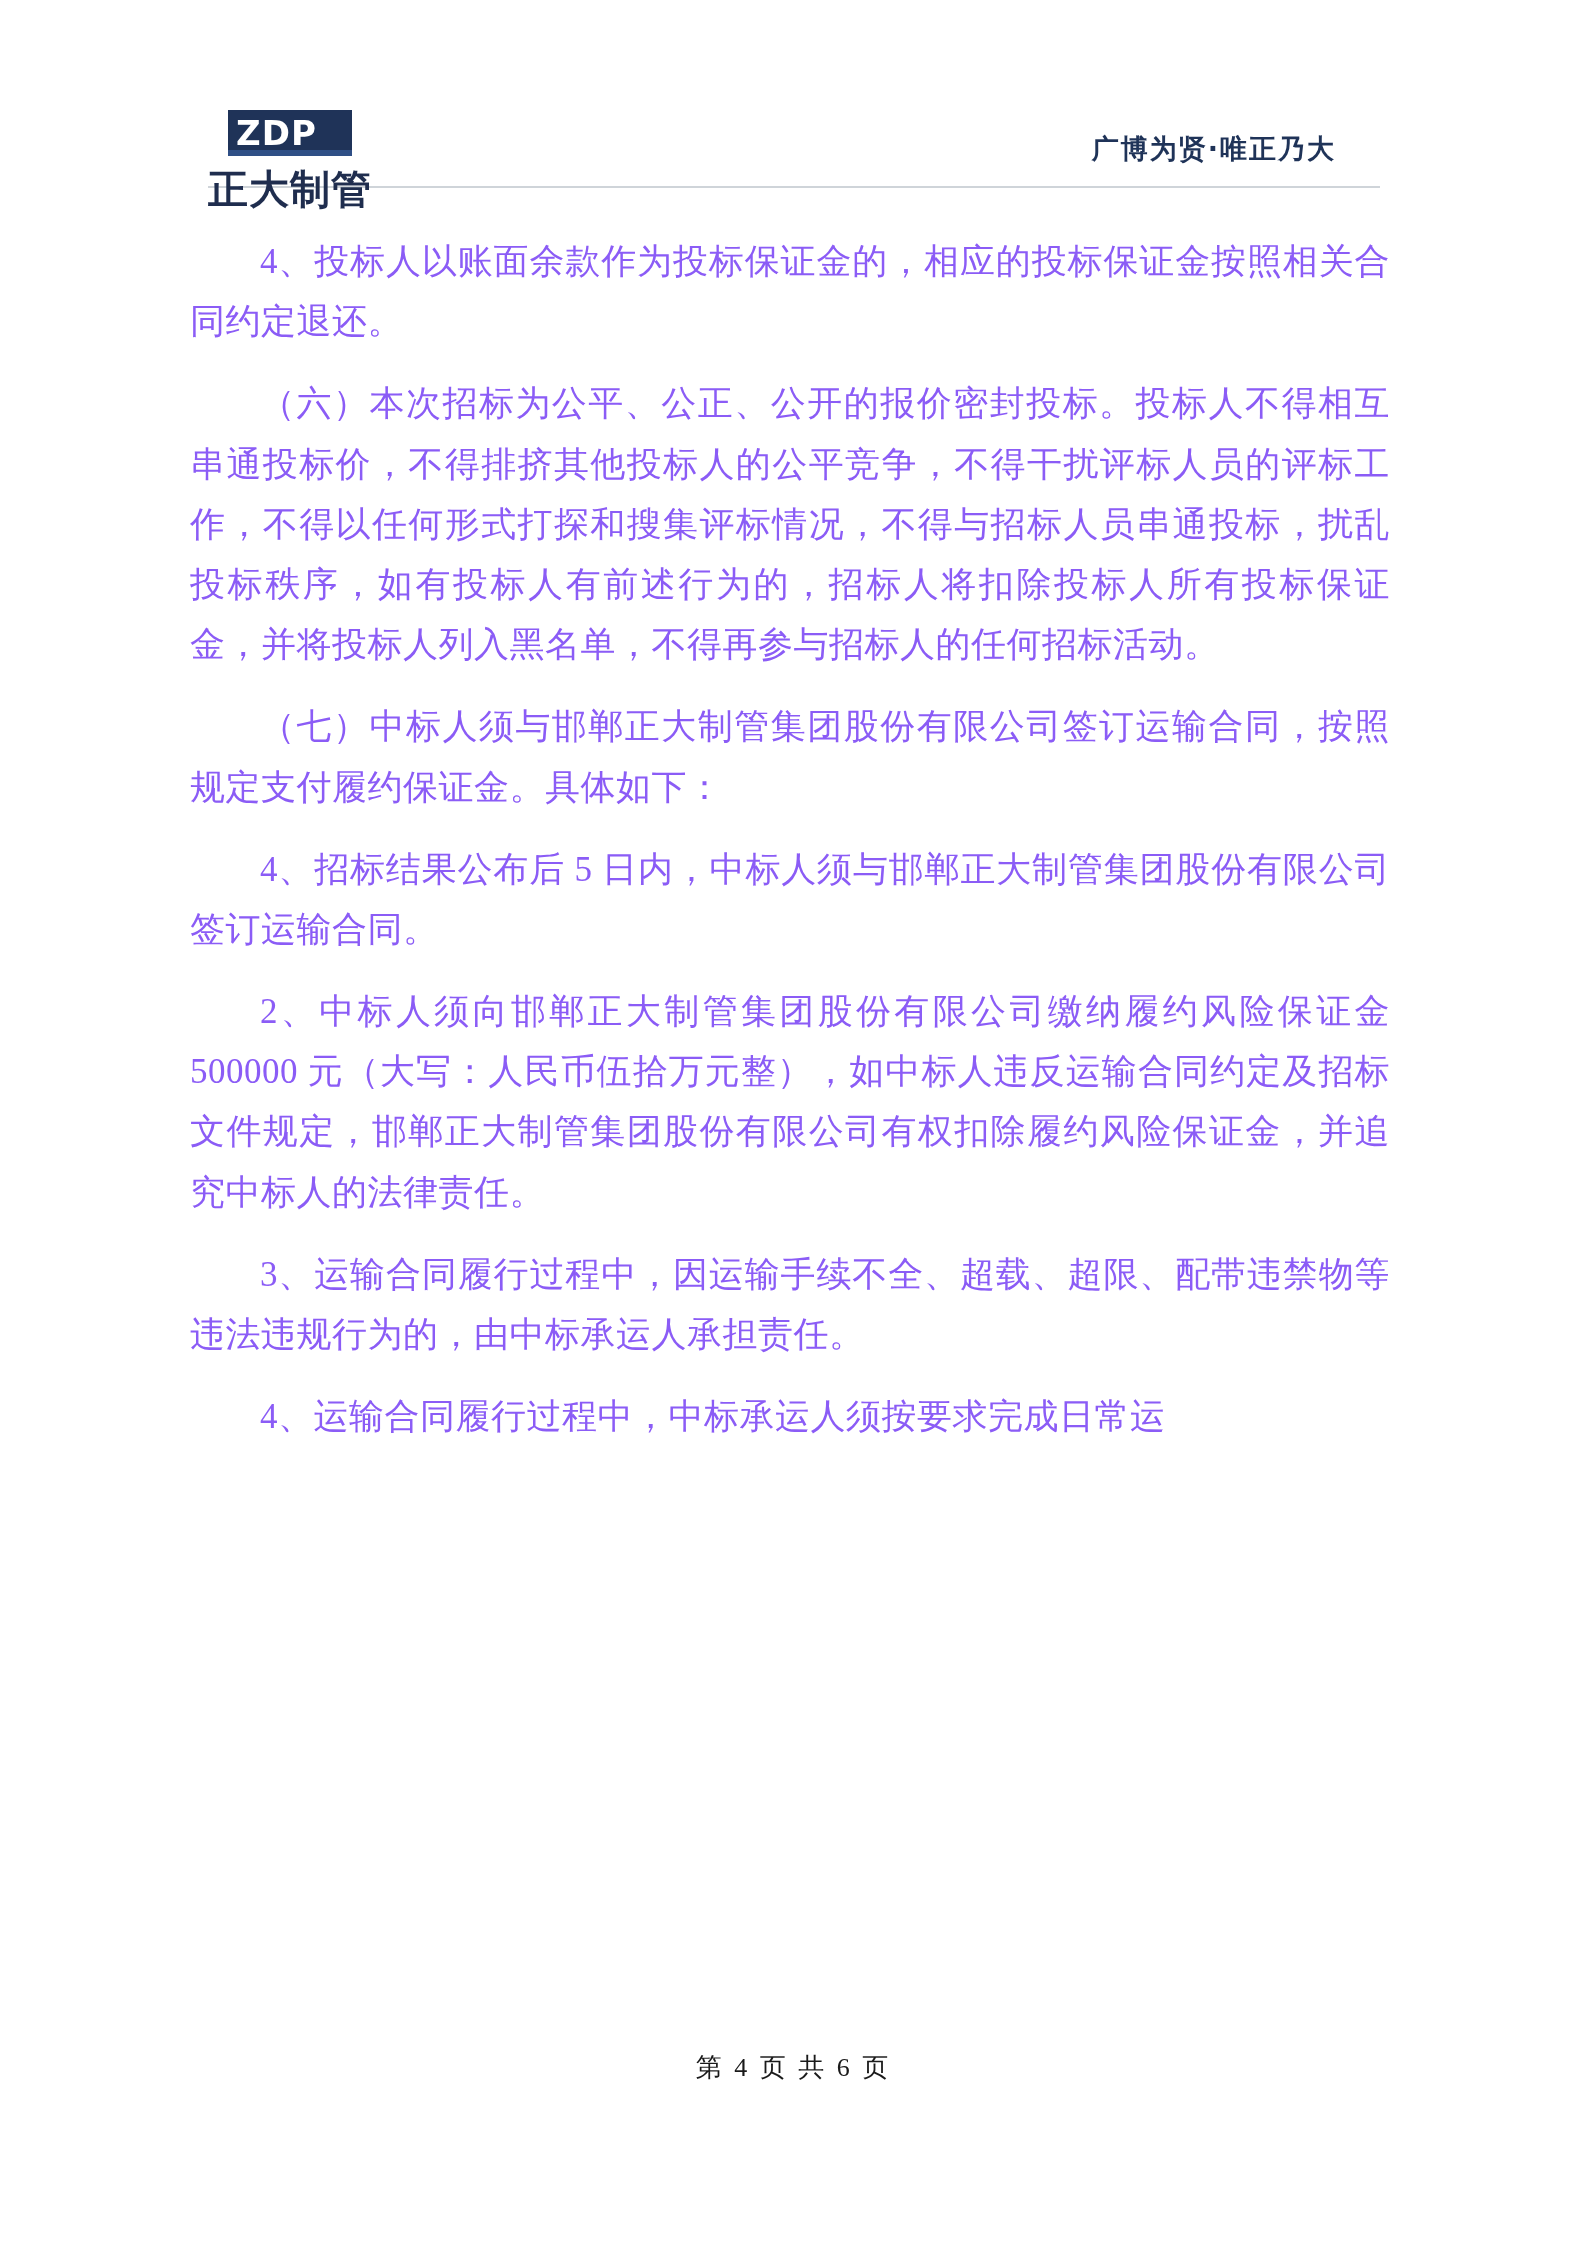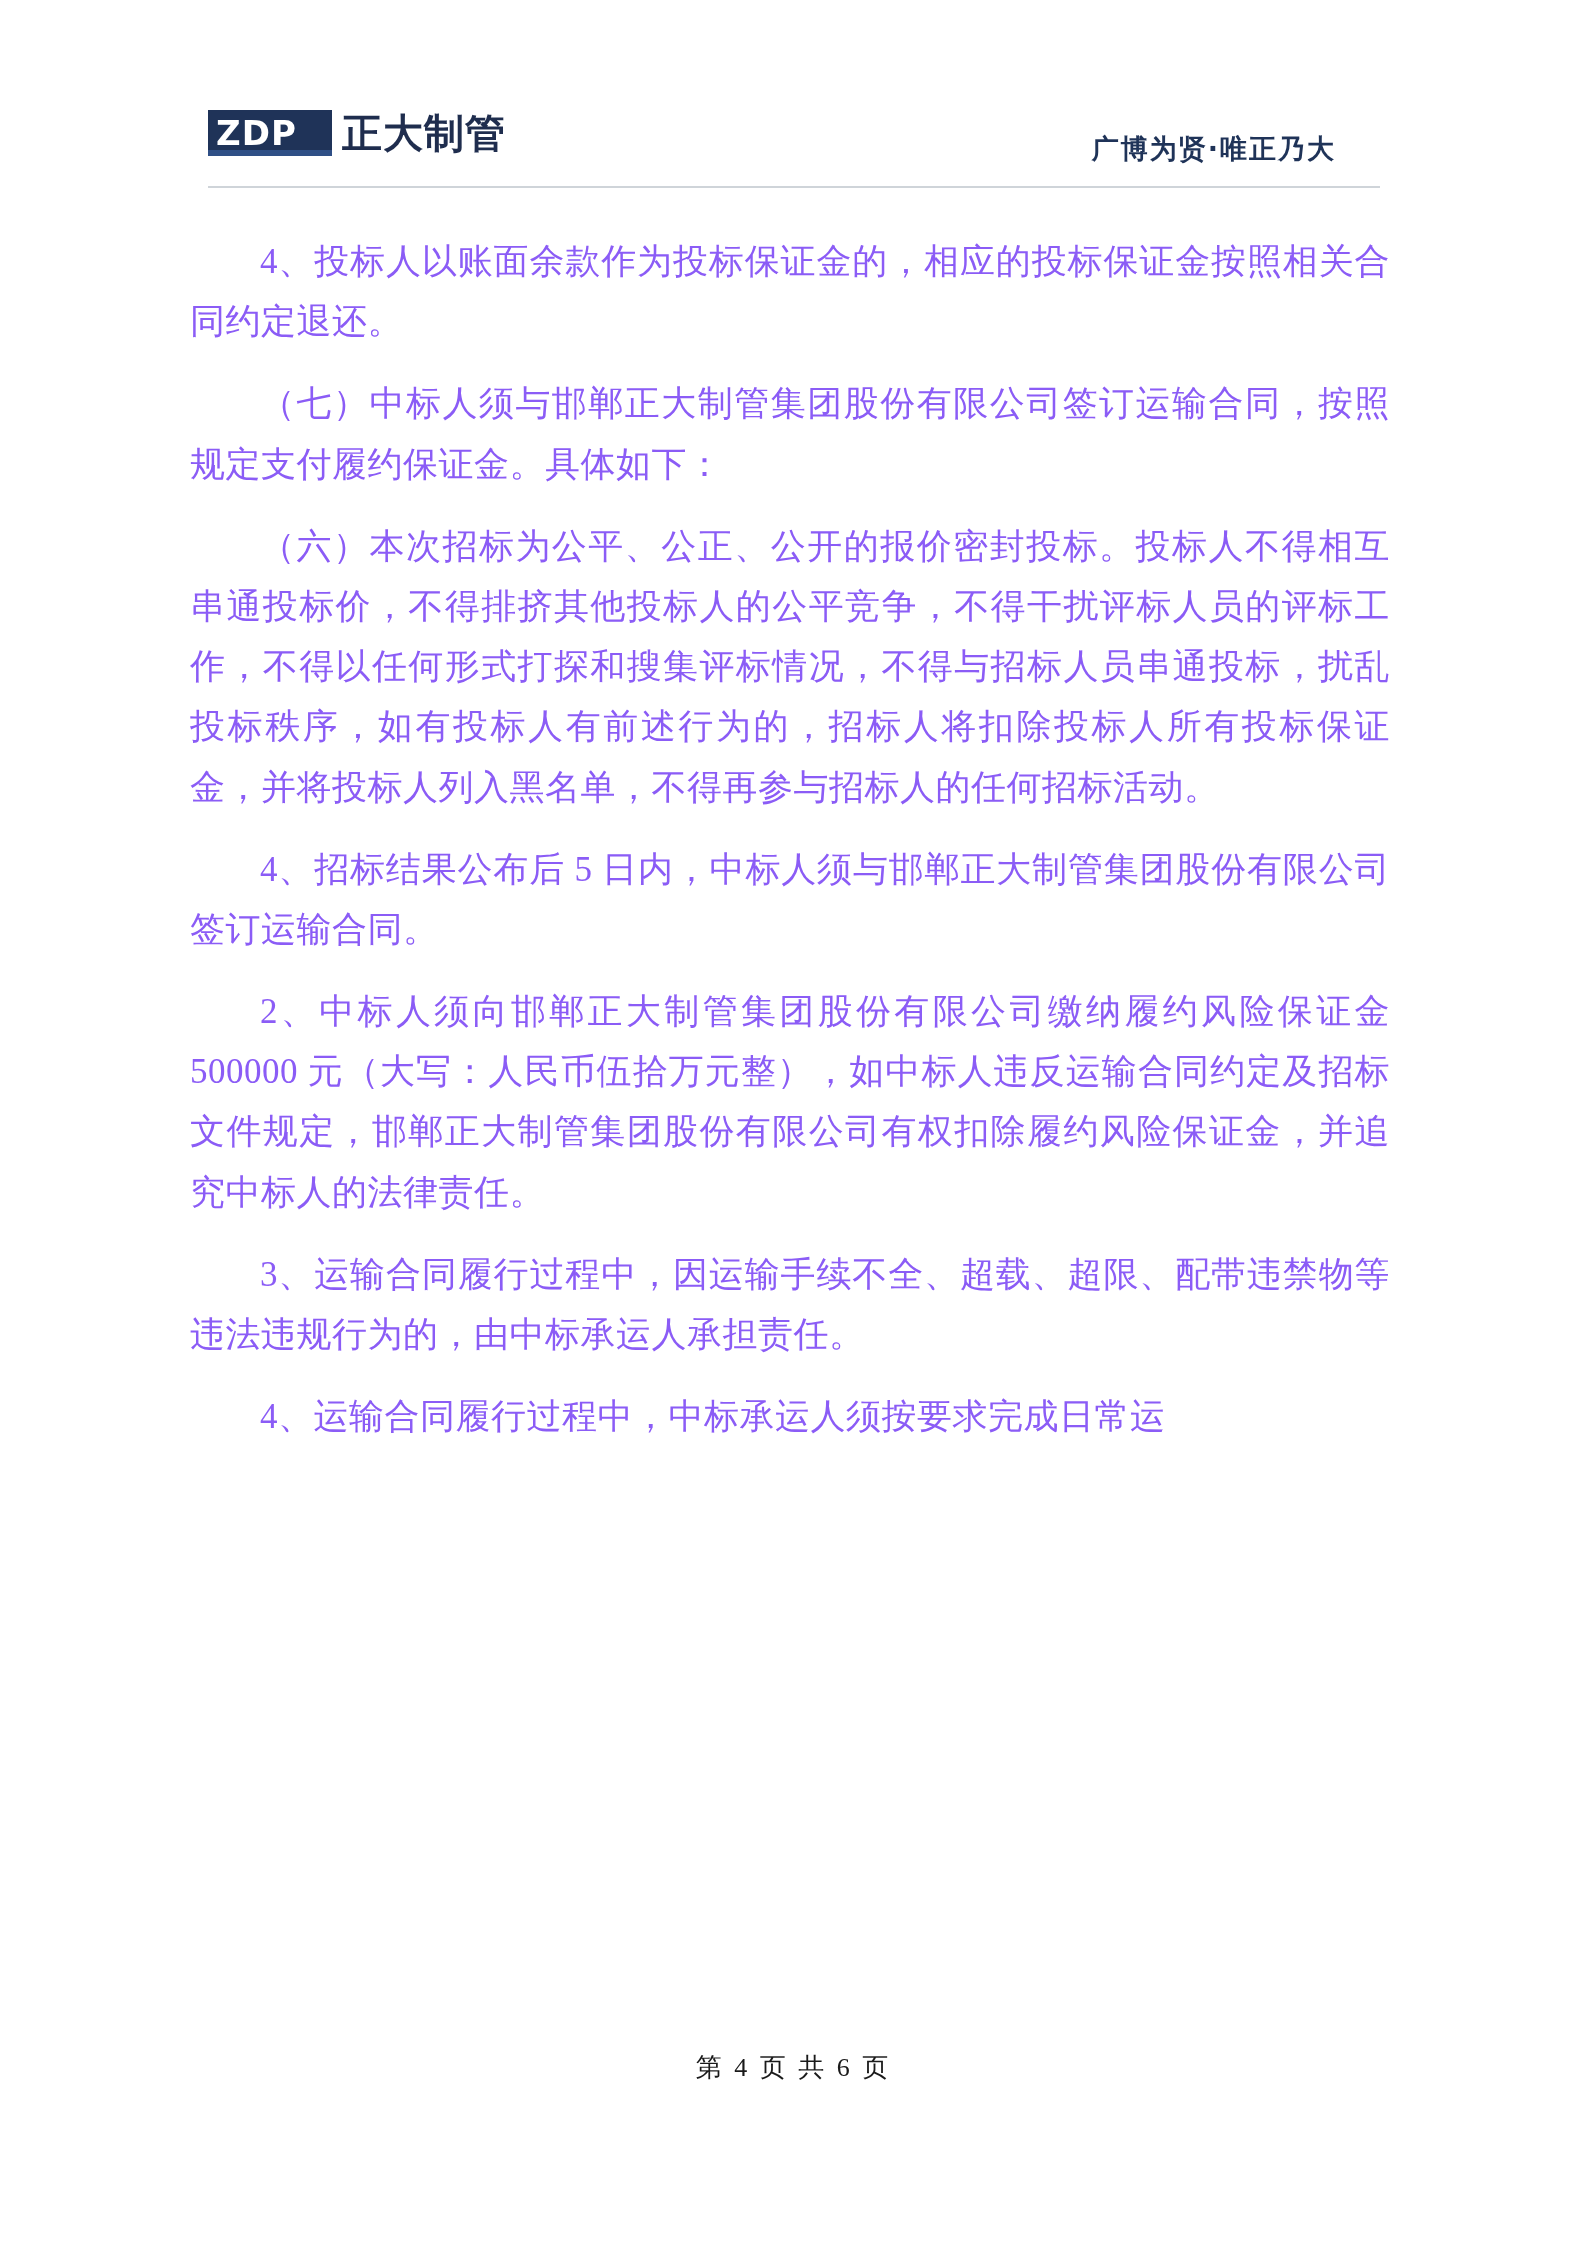--- a/index.html
+++ b/index.html
@@ -33,20 +33,21 @@
     box-sizing: border-box;
     display: flex;
     align-items: flex-start;
     justify-content: space-between;
   }
   .logo-wrap {
     display: flex;
     align-items: center;
     gap: 10px;
     margin-top: 2px;
+    flex-direction: column;
   }
   .logo-mark {
     position: relative;
     width: 124px;
     height: 46px;
     display: block;
   }
   .logo-cn {
     font-family: "DejaVu Sans", sans-serif;
     font-weight: 700;
@@ -108,22 +109,22 @@
           <rect x="0" y="40" width="124" height="6" fill="#2f4f86"></rect>
         </svg>
       </span>
       <span class="logo-cn">正大制管</span>
     </div>
     <div class="slogan">广博为贤·唯正乃大</div>
   </div>
 
   <div class="content">
     <p class="para">4、投标人以账面余款作为投标保证金的，相应的投标保证金按照相关合同约定退还。</p>
+    <p class="para">（六）本次招标为公平、公正、公开的报价密封投标。投标人不得相互串通投标价，不得排挤其他投标人的公平竞争，不得干扰评标人员的评标工作，不得以任何形式打探和搜集评标情况，不得与招标人员串通投标，扰乱投标秩序，如有投标人有前述行为的，招标人将扣除投标人所有投标保证金，并将投标人列入黑名单，不得再参与招标人的任何招标活动。</p>
     <p class="para">（七）中标人须与邯郸正大制管集团股份有限公司签订运输合同，按照规定支付履约保证金。具体如下：</p>
-    <p class="para">（六）本次招标为公平、公正、公开的报价密封投标。投标人不得相互串通投标价，不得排挤其他投标人的公平竞争，不得干扰评标人员的评标工作，不得以任何形式打探和搜集评标情况，不得与招标人员串通投标，扰乱投标秩序，如有投标人有前述行为的，招标人将扣除投标人所有投标保证金，并将投标人列入黑名单，不得再参与招标人的任何招标活动。</p>
     <p class="para">4、招标结果公布后 5 日内，中标人须与邯郸正大制管集团股份有限公司签订运输合同。</p>
     <p class="para">2、中标人须向邯郸正大制管集团股份有限公司缴纳履约风险保证金 500000 元（大写：人民币伍拾万元整），如中标人违反运输合同约定及招标文件规定，邯郸正大制管集团股份有限公司有权扣除履约风险保证金，并追究中标人的法律责任。</p>
     <p class="para">3、运输合同履行过程中，因运输手续不全、超载、超限、配带违禁物等违法违规行为的，由中标承运人承担责任。</p>
     <p class="para">4、运输合同履行过程中，中标承运人须按要求完成日常运</p>
   </div>
 
   <div class="footer">第 4 页 共 6 页</div>
 
 </div>
 

